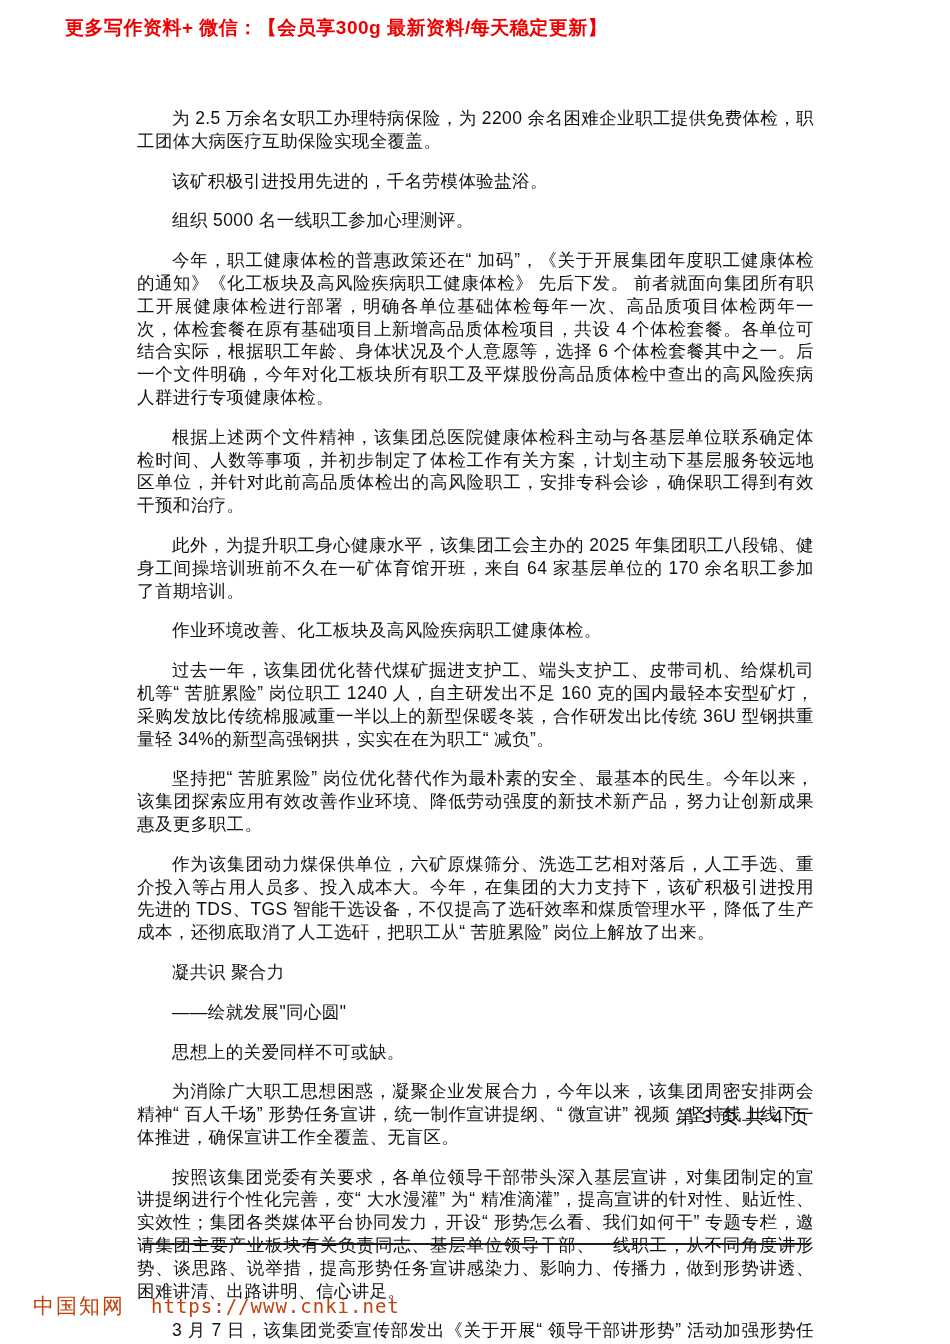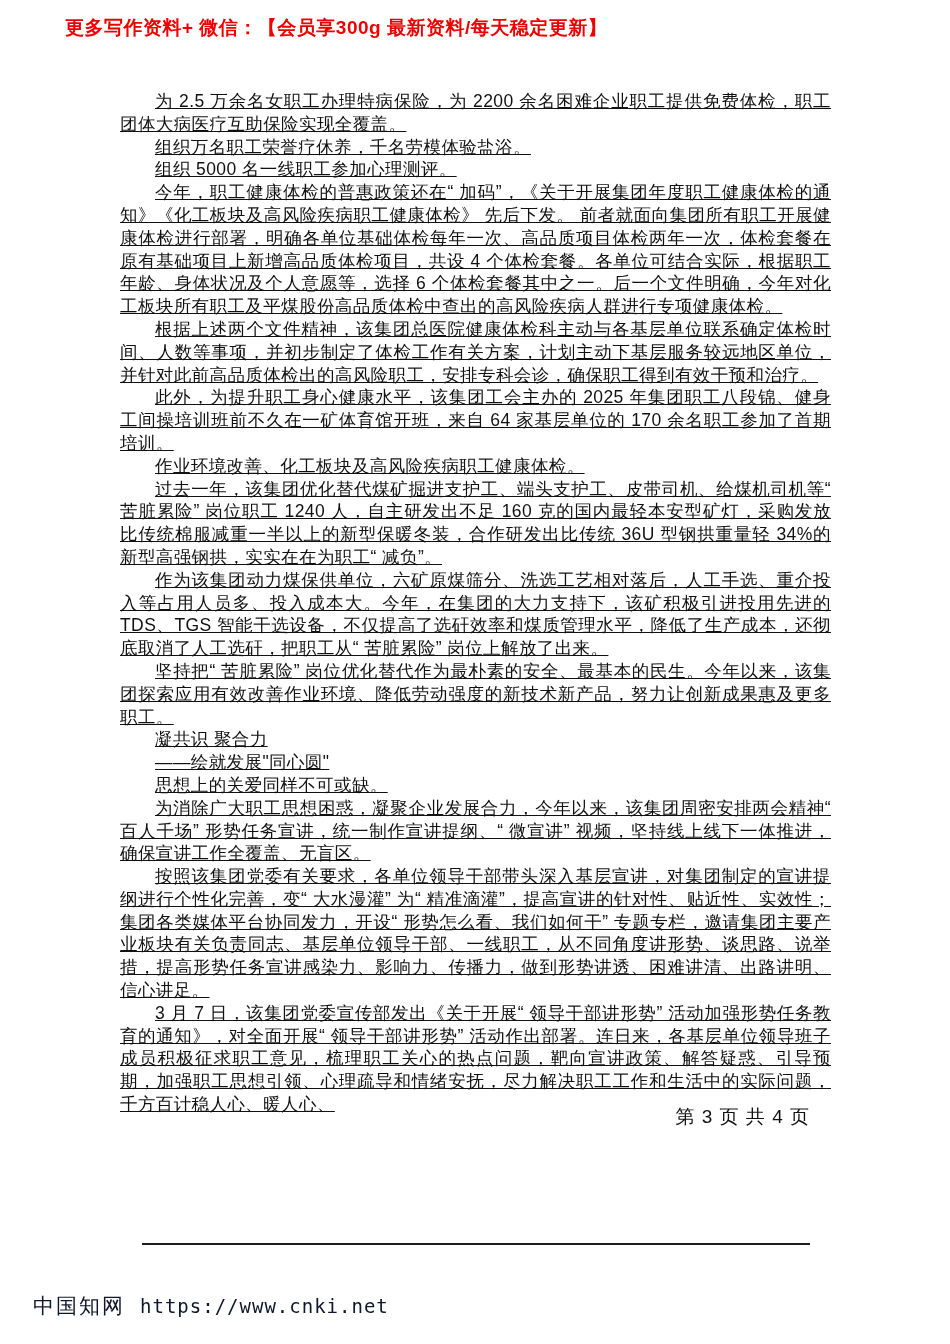--- a/index.html
+++ b/index.html
@@ -26,24 +26,23 @@
     left: 120px;
     top: 90px;
     width: 711px;
     font-size: 17.5px;
     line-height: 22.8px;
     letter-spacing: 0.4px;
     color: #111111;
     text-align: justify;
   }
   .doc-content p {
-    margin: 0;
+    margin: 17px;
     padding: 0;
     text-indent: 2em;
-    text-decoration: underline;
   }
   .page-footer {
     position: absolute;
     top: 1104px;
     left: 120px;
     width: 690px;
     text-align: right;
     font-size: 19px;
     color: #111111;
     letter-spacing: 1px;
@@ -53,52 +52,52 @@
     top: 1243px;
     left: 142px;
     width: 668px;
     height: 2px;
     background: #1c1c1c;
   }
   .watermark {
     position: absolute;
     left: 33px;
     top: 1292px;
-    color: #0f172a;
+    color: #c2410c;
     display: flex;
     align-items: baseline;
   }
   .watermark .site-name {
     font-size: 21px;
     font-family: "Liberation Serif", serif;
     letter-spacing: 2px;
   }
   .watermark .site-url {
-    margin-left: 15px;
+    margin-left: 26px;
     font-size: 19px;
     font-family: "DejaVu Sans Mono", monospace;
     letter-spacing: 1px;
   }
 </style>
 </head>
 <body>
 
 <div class="promo-header" style="color: rgb(238, 0, 0); text-align: right;">更多写作资料+ 微信：【会员享300g 最新资料/每天稳定更新】</div>
 
 <div class="doc-content">
   <p>为 2.5 万余名女职工办理特病保险，为 2200 余名困难企业职工提供免费体检，职工团体大病医疗互助保险实现全覆盖。</p>
-  <p>组织万名职工荣誉疗休养，千名劳模体验盐浴。</p>
+  <p>该矿积极引进投用先进的，千名劳模体验盐浴。</p>
   <p>组织 5000 名一线职工参加心理测评。</p>
   <p>今年，职工健康体检的普惠政策还在“ 加码”，《关于开展集团年度职工健康体检的通知》《化工板块及高风险疾病职工健康体检》 先后下发。 前者就面向集团所有职工开展健康体检进行部署，明确各单位基础体检每年一次、高品质项目体检两年一次，体检套餐在原有基础项目上新增高品质体检项目，共设 4 个体检套餐。各单位可结合实际，根据职工年龄、身体状况及个人意愿等，选择 6 个体检套餐其中之一。后一个文件明确，今年对化工板块所有职工及平煤股份高品质体检中查出的高风险疾病人群进行专项健康体检。</p>
   <p>根据上述两个文件精神，该集团总医院健康体检科主动与各基层单位联系确定体检时间、人数等事项，并初步制定了体检工作有关方案，计划主动下基层服务较远地区单位，并针对此前高品质体检出的高风险职工，安排专科会诊，确保职工得到有效干预和治疗。</p>
   <p>此外，为提升职工身心健康水平，该集团工会主办的 2025 年集团职工八段锦、健身工间操培训班前不久在一矿体育馆开班，来自 64 家基层单位的 170 余名职工参加了首期培训。</p>
   <p>作业环境改善、化工板块及高风险疾病职工健康体检。</p>
   <p>过去一年，该集团优化替代煤矿掘进支护工、端头支护工、皮带司机、给煤机司机等“ 苦脏累险” 岗位职工 1240 人，自主研发出不足 160 克的国内最轻本安型矿灯，采购发放比传统棉服减重一半以上的新型保暖冬装，合作研发出比传统 36U 型钢拱重量轻 34%的新型高强钢拱，实实在在为职工“ 减负”。</p>
+  <p>坚持把“ 苦脏累险” 岗位优化替代作为最朴素的安全、最基本的民生。今年以来，该集团探索应用有效改善作业环境、降低劳动强度的新技术新产品，努力让创新成果惠及更多职工。</p>
   <p>作为该集团动力煤保供单位，六矿原煤筛分、洗选工艺相对落后，人工手选、重介投入等占用人员多、投入成本大。今年，在集团的大力支持下，该矿积极引进投用先进的 TDS、TGS 智能干选设备，不仅提高了选矸效率和煤质管理水平，降低了生产成本，还彻底取消了人工选矸，把职工从“ 苦脏累险” 岗位上解放了出来。</p>
-  <p>坚持把“ 苦脏累险” 岗位优化替代作为最朴素的安全、最基本的民生。今年以来，该集团探索应用有效改善作业环境、降低劳动强度的新技术新产品，努力让创新成果惠及更多职工。</p>
   <p>凝共识 聚合力</p>
   <p>——绘就发展"同心圆"</p>
   <p>思想上的关爱同样不可或缺。</p>
   <p>为消除广大职工思想困惑，凝聚企业发展合力，今年以来，该集团周密安排两会精神“ 百人千场” 形势任务宣讲，统一制作宣讲提纲、“ 微宣讲” 视频，坚持线上线下一体推进，确保宣讲工作全覆盖、无盲区。</p>
   <p>按照该集团党委有关要求，各单位领导干部带头深入基层宣讲，对集团制定的宣讲提纲进行个性化完善，变“ 大水漫灌” 为“ 精准滴灌”，提高宣讲的针对性、贴近性、实效性；集团各类媒体平台协同发力，开设“ 形势怎么看、我们如何干” 专题专栏，邀请集团主要产业板块有关负责同志、基层单位领导干部、一线职工，从不同角度讲形势、谈思路、说举措，提高形势任务宣讲感染力、影响力、传播力，做到形势讲透、困难讲清、出路讲明、信心讲足。</p>
   <p>3 月 7 日，该集团党委宣传部发出《关于开展“ 领导干部讲形势” 活动加强形势任务教育的通知》，对全面开展“ 领导干部讲形势” 活动作出部署。连日来，各基层单位领导班子成员积极征求职工意见，梳理职工关心的热点问题，靶向宣讲政策、解答疑惑、引导预期，加强职工思想引领、心理疏导和情绪安抚，尽力解决职工工作和生活中的实际问题，千方百计稳人心、暖人心、</p>
 </div>
 
 <div class="page-footer">第 3 页 共 4 页</div>
 

